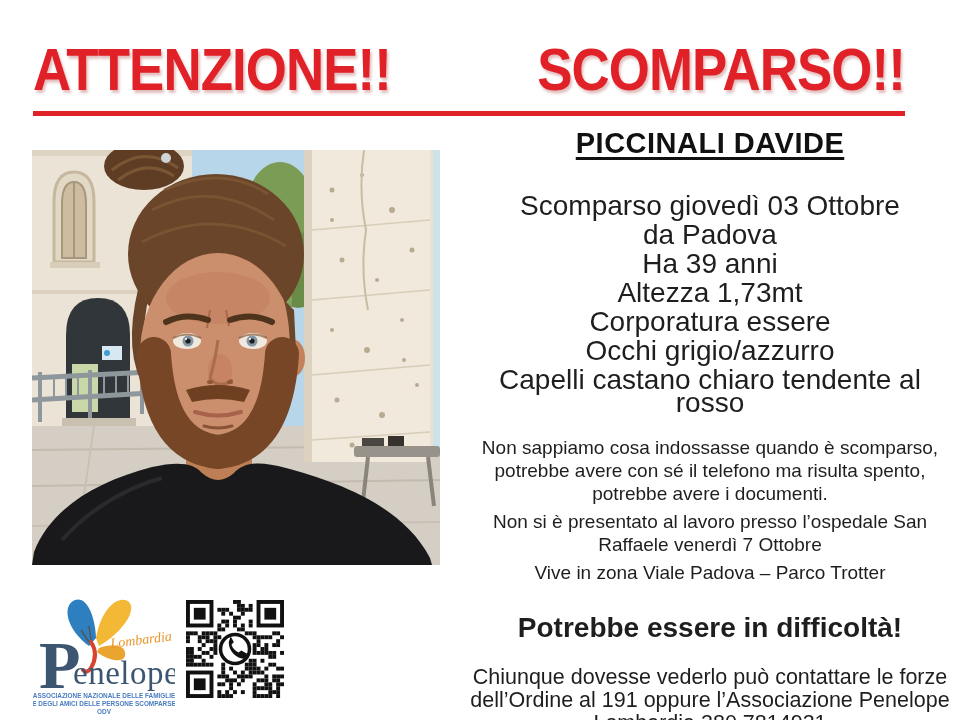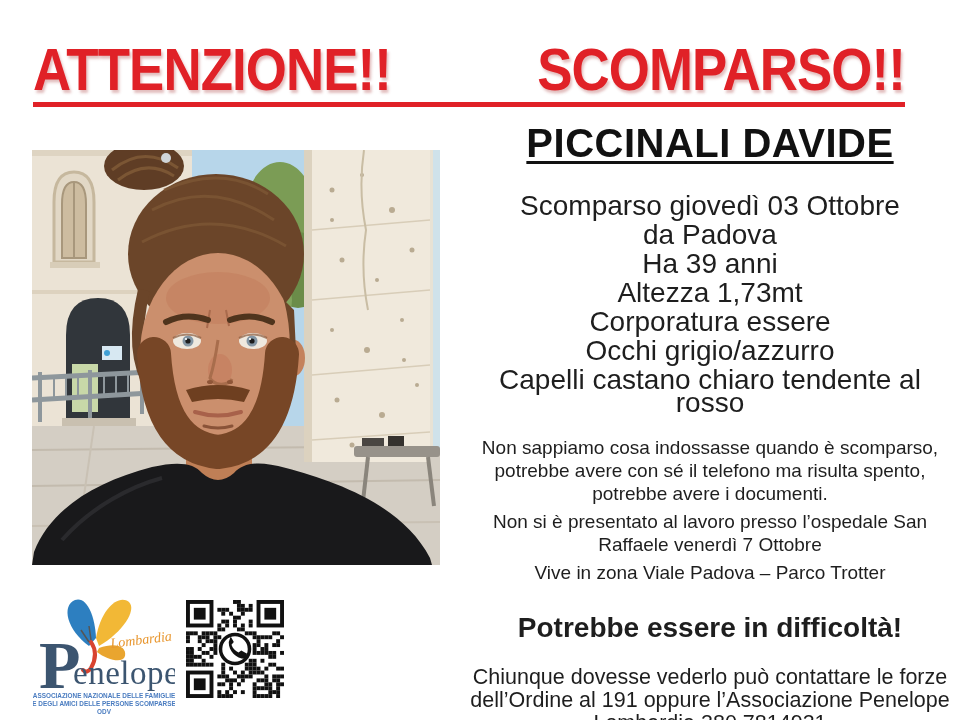--- a/index.html
+++ b/index.html
@@ -4,35 +4,35 @@
 <style>
   html,body{margin:0;padding:0;background:#fff;}
   .slide{
     position:relative;width:960px;height:720px;background:#ffffff;overflow:hidden;
     font-family:"Liberation Sans",sans-serif;color:#1e1e1e;
   }
   
   .header{
     position:absolute;left:33px;top:38px;width:872px;height:62px;
     display:flex;justify-content:space-between;align-items:flex-end;
-    border-bottom:5px solid #e02127;padding-bottom:2px;
+    border-bottom:5px solid #e02127;padding-bottom:11px;
   }
   .hword{
     font-size:60px;font-weight:700;line-height:1;color:#e02127;letter-spacing:-1px;
     text-shadow:2px 3px 3px rgba(160,40,40,.30);white-space:nowrap;
   }
   .hword.left{transform:scaleX(.88);transform-origin:left bottom;}
   .hword.right{transform:scaleX(.88);transform-origin:right bottom;}
   
   .photo{position:absolute;left:32px;top:150px;width:408px;height:415px;}
   .photo svg{display:block;}
   
   .info{position:absolute;left:470px;top:126px;width:480px;text-align:center;}
   .name{
-    margin:0 0 34px;font-size:40px;font-weight:700;color:#111;line-height:34px;
+    margin:0 0 34px;font-size:29px;font-weight:700;color:#111;line-height:34px;
     text-decoration:underline;text-decoration-thickness:3px;text-underline-offset:4px;
     letter-spacing:.5px;
   }
   .details p{margin:0 0 6px;font-size:28px;line-height:23px;}
   .circumstances{margin-top:22px;}
   .circumstances p{margin:0 0 5px;font-size:19px;line-height:23px;}
   .alert{margin:32px 0 0;font-size:28px;font-weight:700;line-height:24px;}
   .contact{margin:26px 0 0;font-size:21.5px;line-height:23px;}
   
   .logo{position:absolute;left:33px;top:592px;width:142px;height:126px;}

